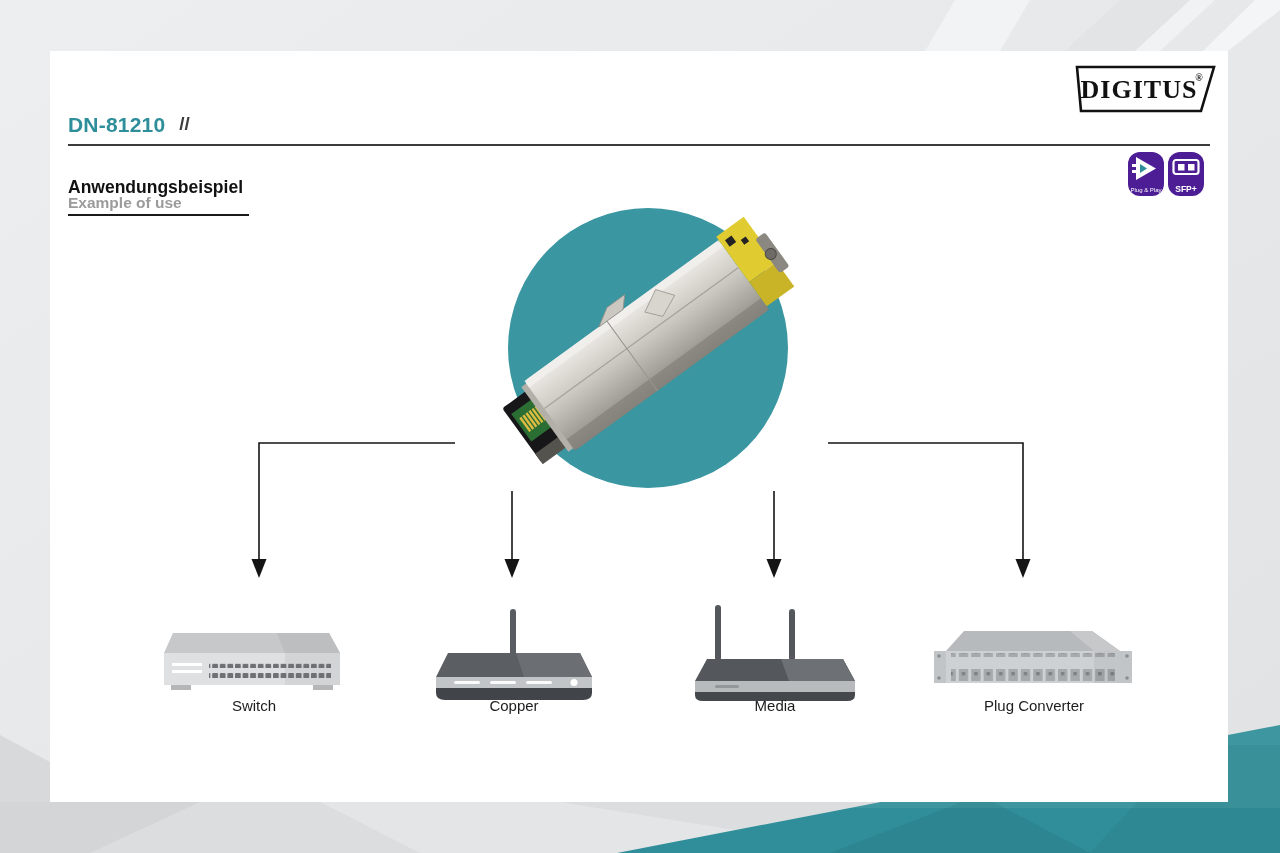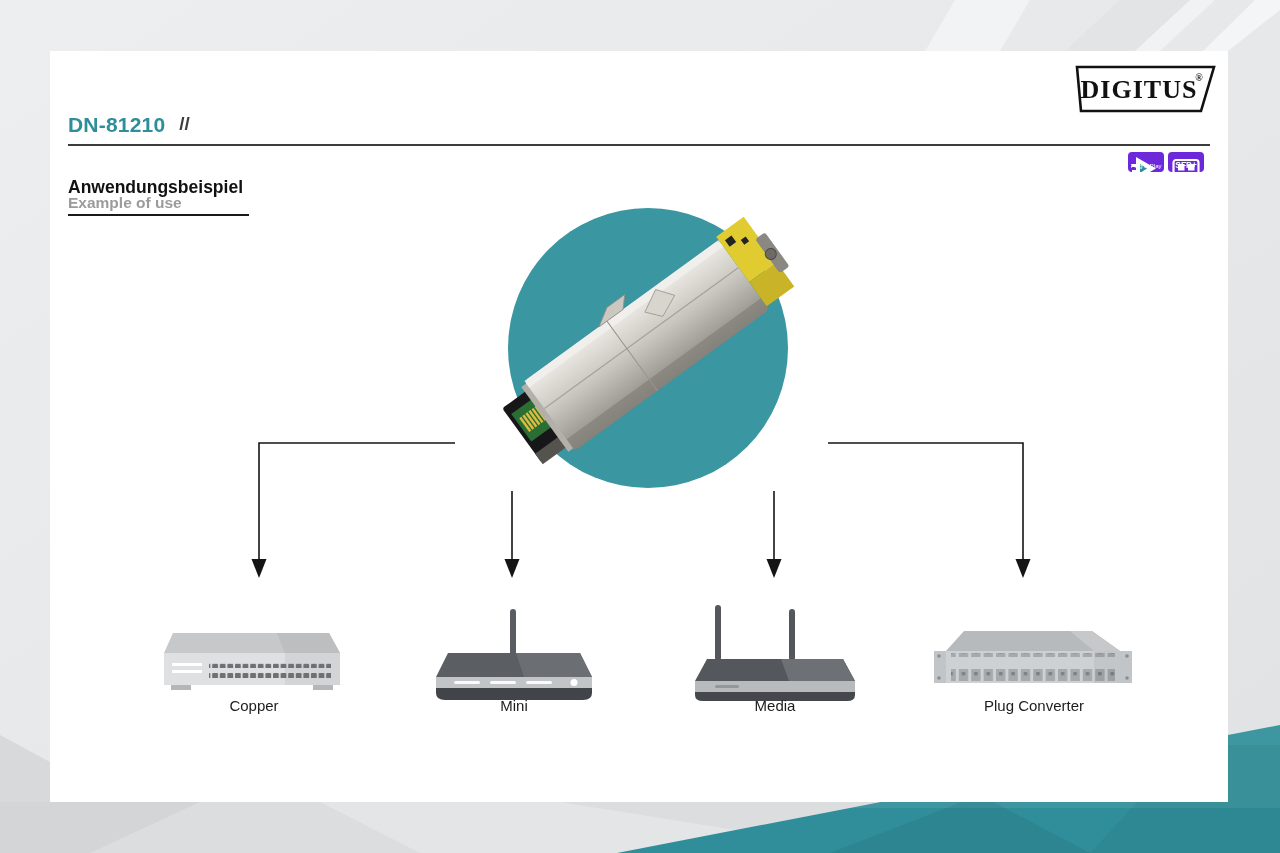--- a/index.html
+++ b/index.html
@@ -29,22 +29,22 @@
   }
   .heading-de{
     position:absolute;left:18px;top:126px;font-size:17.5px;font-weight:bold;color:#111;
     border-bottom:2px solid #1a1a1a;padding-bottom:16px;padding-right:6px;
   }
   .heading-en{
     position:absolute;left:18px;top:143px;font-size:15.5px;font-weight:bold;color:#9b9b9b;
   }
   
   .badge{
-    position:absolute;top:101px;width:36px;height:20px;border-radius:4px;
-    background:#6d28d9;overflow:hidden;
+    position:absolute;top:101px;width:36px;height:44px;border-radius:12px;
+    background:#4c1d95;overflow:hidden;
   }
   .badge.b1{left:1078px;}
   .badge.b2{left:1118px;}
   .badge svg{position:absolute;left:0;top:0;}
   .badge-label{
     position:absolute;bottom:2px;left:0;width:100%;text-align:center;color:#fff;
     font-size:6px;line-height:7px;white-space:nowrap;
   }
   .badge.b2 .badge-label{font-size:8.5px;font-weight:bold;bottom:3px;}
   
@@ -237,18 +237,18 @@
       <circle cx="5" cy="27" r="1.8" fill="#8b8e91"></circle>
       <circle cx="5" cy="49" r="1.8" fill="#8b8e91"></circle>
       <circle cx="193" cy="27" r="1.8" fill="#8b8e91"></circle>
       <circle cx="193" cy="49" r="1.8" fill="#8b8e91"></circle>
       <rect x="12" y="22" width="174" height="32" fill="#ced1d3"></rect>
       <rect x="17" y="24" width="164" height="28" fill="url(#slots-pat)"></rect>
       <rect x="160" y="22" width="26" height="32" fill="rgba(0,0,0,0.05)"></rect>
     </svg>
   </div>
 
-  <div class="device-label" style="left:104px;">Copper</div>
-  <div class="device-label" style="left:364px;">Mini</div>
+  <div class="device-label" style="left:104px;">Switch</div>
+  <div class="device-label" style="left:364px;">Copper</div>
   <div class="device-label" style="left:625px;">Media</div>
   <div class="device-label" style="left:884px;">Plug Converter</div>
 
 </div>
 
 </body></html>

